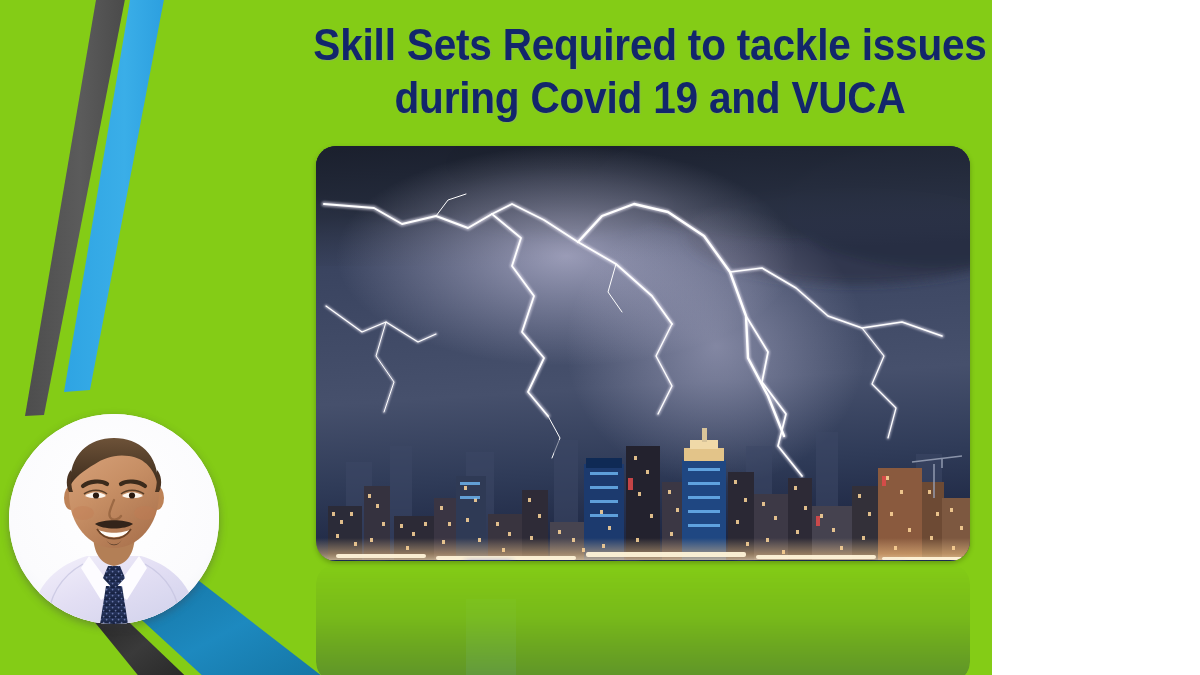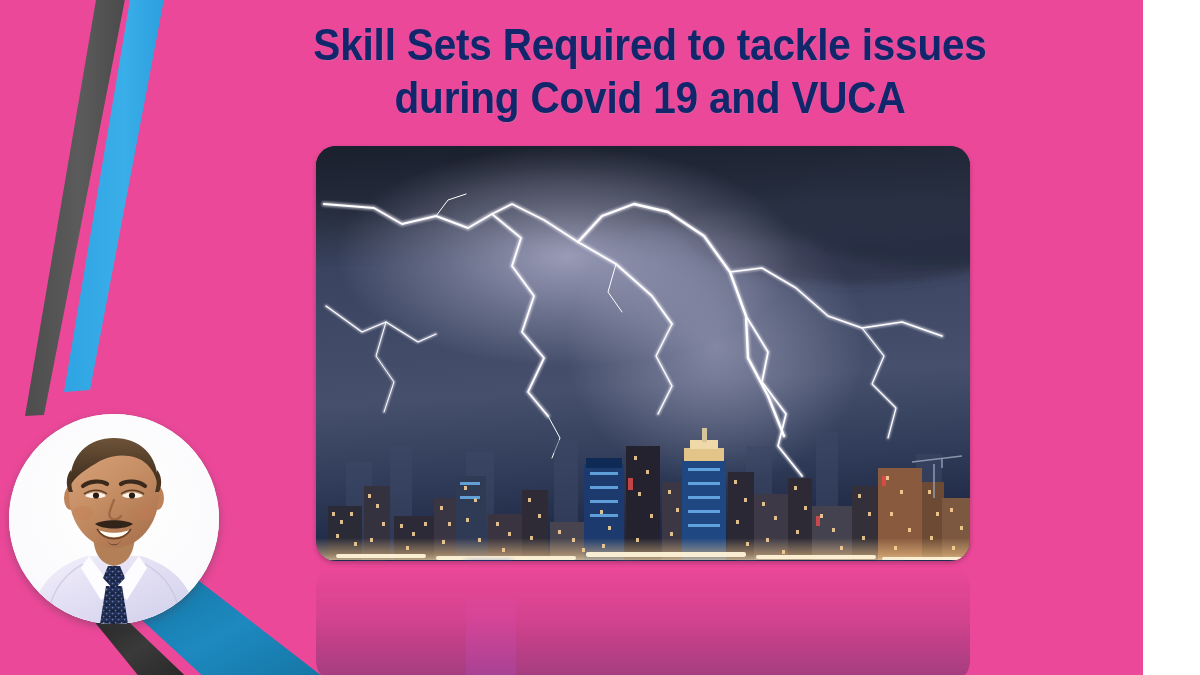--- a/index.html
+++ b/index.html
@@ -2,23 +2,23 @@
 <html><head>
 <meta charset="utf-8">
 <style>
   html,body{margin:0;padding:0;background:#ffffff;}
   body{
     font-family:"Liberation Sans","DejaVu Sans",sans-serif;
     -webkit-font-smoothing:antialiased;
   }
   #slide{
     position:relative;
-    width:1143px;
+    width:992px;
     height:675px;
-    background:#ec4899;
+    background:#84cc16;
     overflow:hidden;
   }
 
   
   #deco-upper{
     position:absolute;
     left:0; top:0;
     width:300px; height:440px;
     overflow:hidden;
     pointer-events:none;

